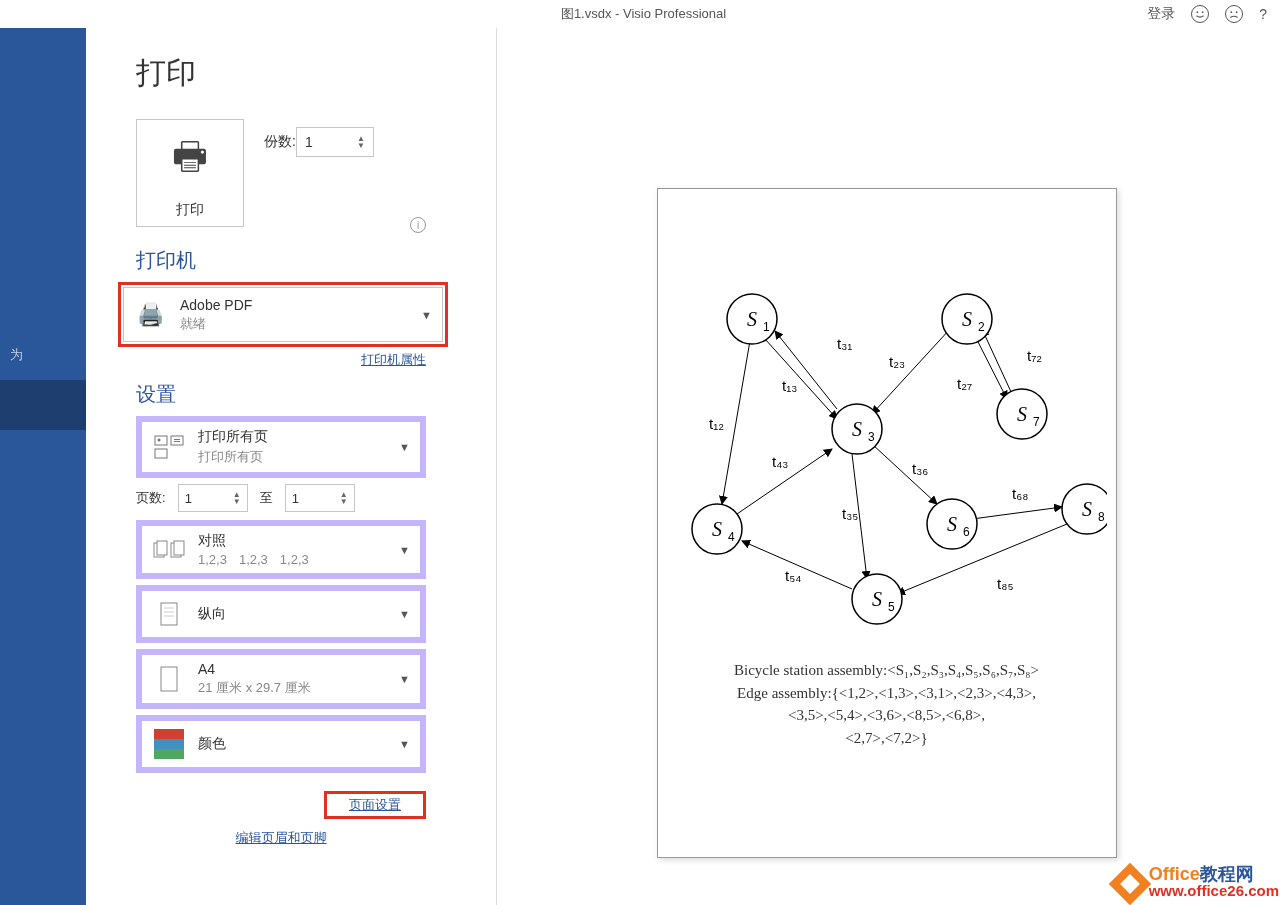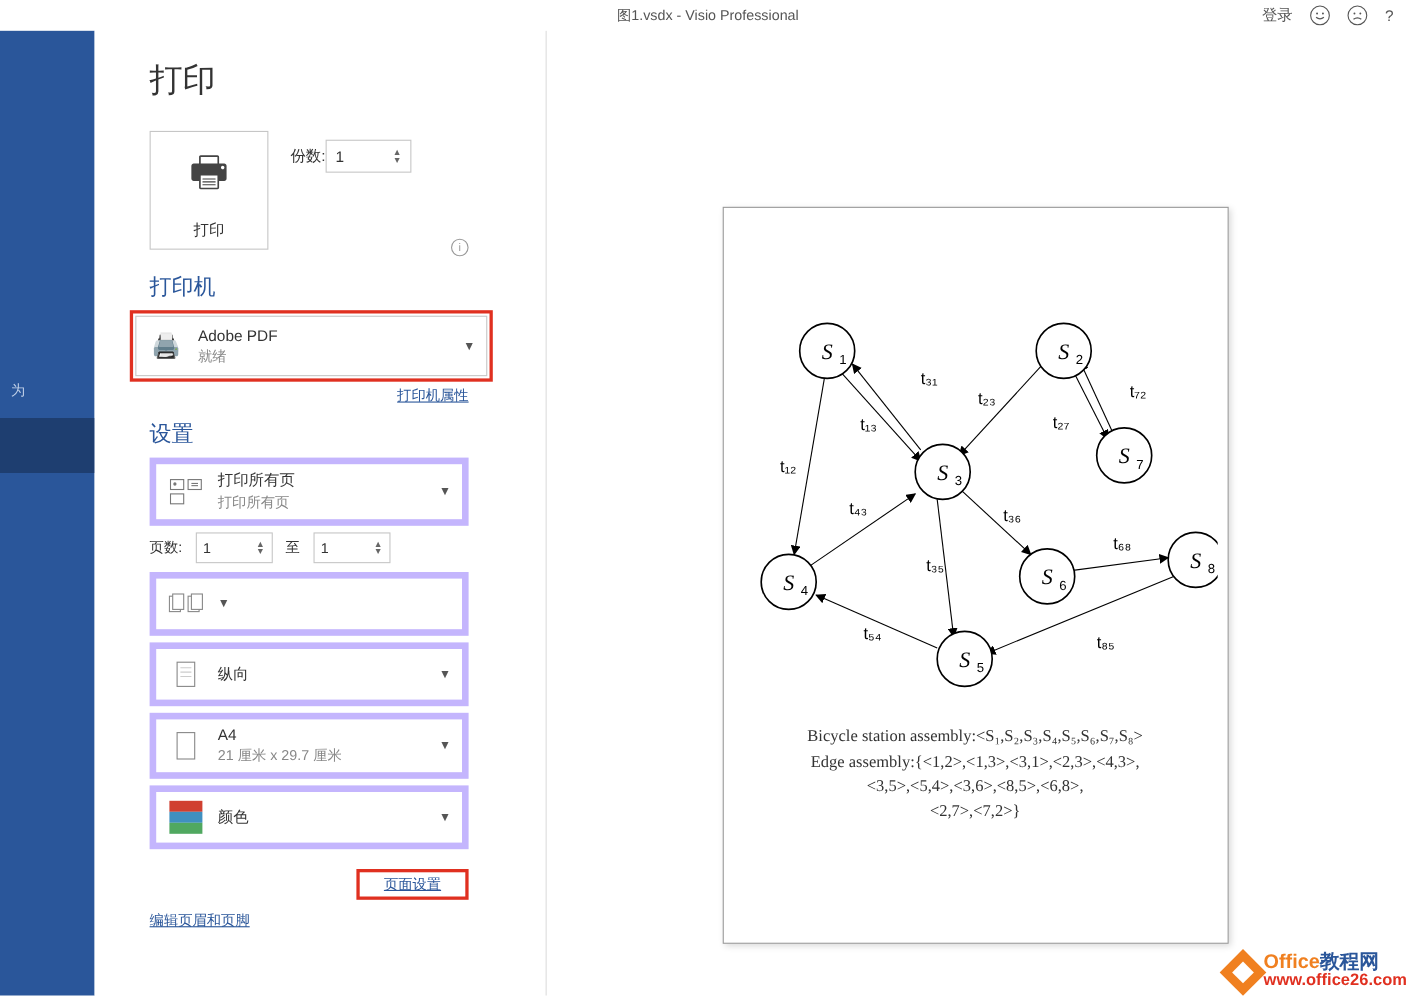--- a/index.html
+++ b/index.html
@@ -49,21 +49,21 @@
     .watermark-icon { width: 30px; height: 30px; background: #f08020; transform: rotate(45deg); display: flex; align-items: center; justify-content: center; }
     .watermark-icon::after { content: ""; width: 14px; height: 14px; background: #fff; }
     .wm-office { color: #f08020; }
     .wm-jiao { color: #2a569a; }
     .wm-url { font-size: 15px; color: #e03020; display: block; text-align: right; margin-top: -4px; }
     .color-bars { width: 30px; height: 30px; display: flex; flex-direction: column; }
     .color-bars div { flex: 1; }
     .cb1 { background: #d04030; }
     .cb2 { background: #4090c0; }
     .cb3 { background: #50a860; }
-    .headerfooter-row { width: 290px; margin-top: 10px; }
+    .headerfooter-row { text-align: center; width: 290px; margin-top: 10px; }
     .face-icon { width:18px; height:18px; border:1.5px solid #555; border-radius:50%; display:inline-flex; align-items:center; justify-content:center; font-size:11px; position:relative; }
   </style>
 </head>
 <body>
 
 <div class="sidebar">
   <div class="sidebar-spacer"></div>
   <div class="sidebar-item">
       <span>为</span>
     </div>
@@ -177,20 +177,26 @@
     </div>
 
     <div class="dropdown">
       <div class="dropdown-icon">
         <svg width="32" height="22" viewBox="0 0 32 22">
             <rect x="1" y="4" width="10" height="14" fill="none" stroke="#888"></rect>
             <rect x="4" y="2" width="10" height="14" fill="#fff" stroke="#888"></rect>
             <rect x="18" y="4" width="10" height="14" fill="none" stroke="#888"></rect>
             <rect x="21" y="2" width="10" height="14" fill="#fff" stroke="#888"></rect>
           </svg>
+      </div>
+      <div class="dropdown-text">
+        <span class="dropdown-title">对照</span>
+        <span class="collation-sub">
+          <span>1,2,3</span><span>1,2,3</span><span>1,2,3</span>
+        </span>
       </div>
       <span class="dropdown-arrow">▼</span>
     </div>
 
     <div class="dropdown small">
       <div class="dropdown-icon">
         <svg width="22" height="26" viewBox="0 0 22 26">
             <rect x="3" y="2" width="16" height="22" fill="none" stroke="#888"></rect>
             <line x1="6" y1="7" x2="16" y2="7" stroke="#ccc"></line>
             <line x1="6" y1="11" x2="16" y2="11" stroke="#ccc"></line>

